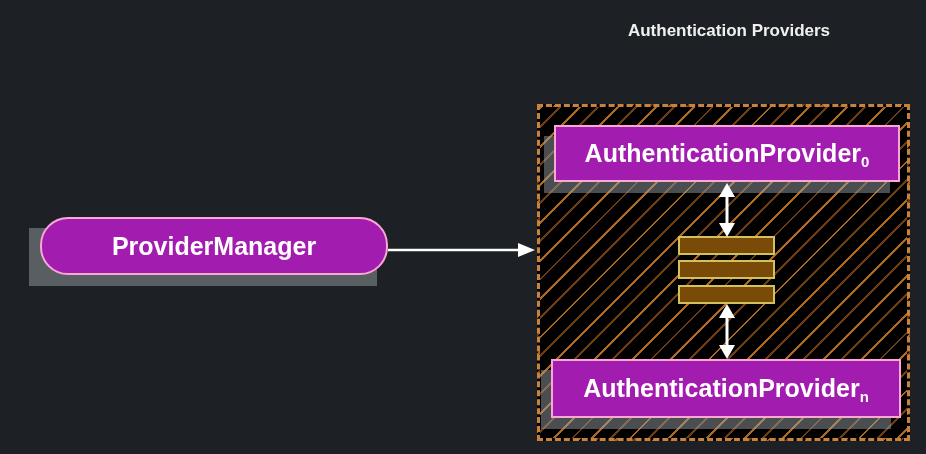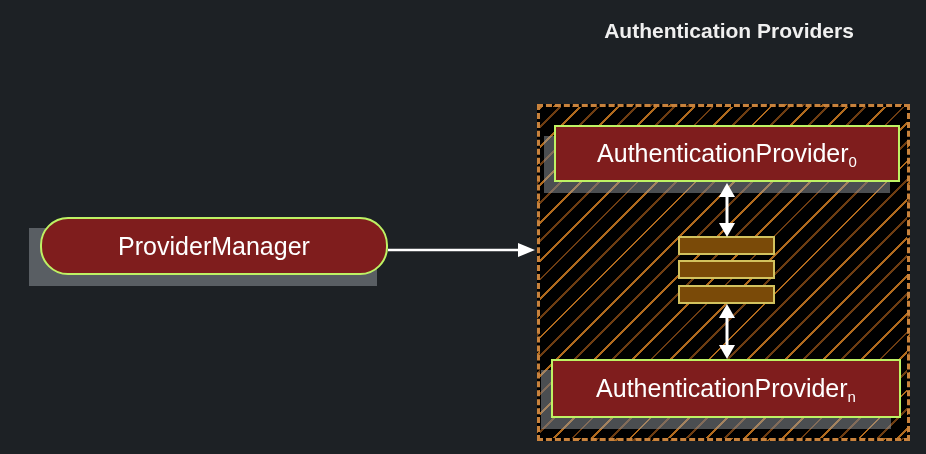--- a/index.html
+++ b/index.html
@@ -12,21 +12,21 @@
     font-family: "Liberation Sans", sans-serif;
   }
   .group-title {
     position: absolute;
     left: 599px;
     top: 16px;
     width: 260px;
     text-align: center;
     color: #f0f0f0;
     font-weight: bold;
-    font-size: 21px;
+    font-size: 17px;
     line-height: 30px;
   }
   .providers-group {
     position: absolute;
     left: 537px;
     top: 104px;
     width: 373px;
     height: 337px;
     box-sizing: border-box;
     border: 3px dashed #c8823c;
@@ -34,24 +34,24 @@
       repeating-linear-gradient(135deg,
         #b06a1e 0px, #b06a1e 2px,
         transparent 2px, transparent 13px,
         #6e3d12 13px, #6e3d12 15px,
         transparent 15px, transparent 27px),
       #000000;
   }
   .node {
     position: absolute;
     box-sizing: border-box;
-    background: #7f1d1d;
-    border: 2px solid #bef264;
+    background: #a21caf;
+    border: 2px solid #f9a8d4;
     color: #ffffff;
-    font-weight: normal;
+    font-weight: bold;
     font-size: 25px;
     display: flex;
     align-items: center;
     justify-content: center;
     white-space: nowrap;
   }
   .node .sub {
     font-size: 15px;
     vertical-align: baseline;
     position: relative;

